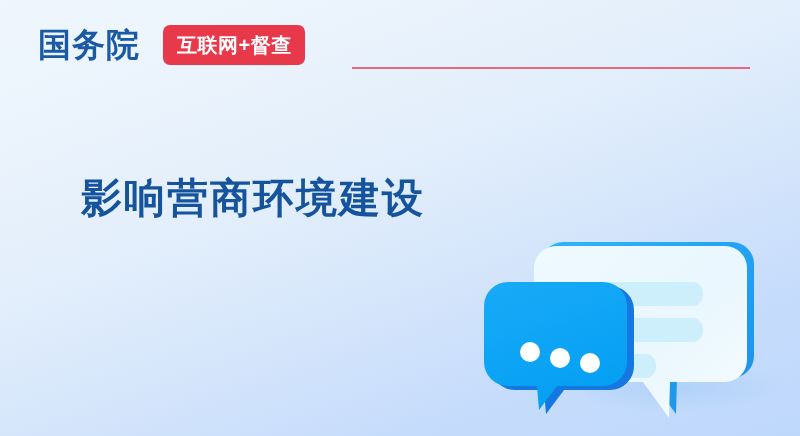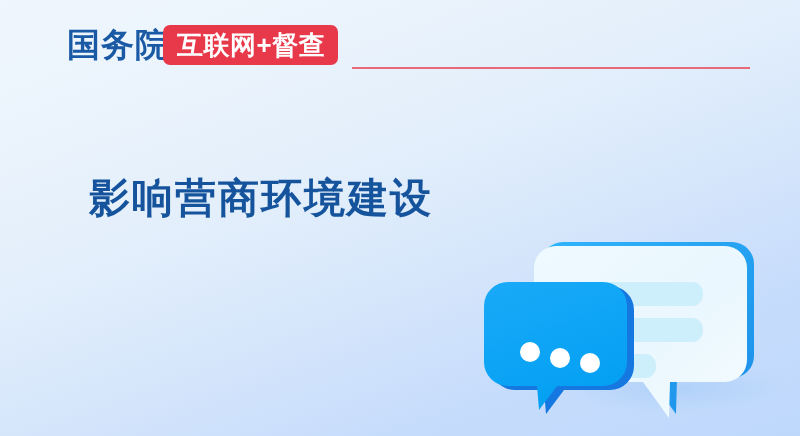--- a/index.html
+++ b/index.html
@@ -39,53 +39,52 @@
   #org-name {
     position: absolute;
     left: 38px;
     top: 26px;
     font-size: 33px;
     line-height: 38px;
     font-weight: bold;
     color: #1a5aa5;
     letter-spacing: 1px;
     white-space: nowrap;
-    margin-left: 29px;
   }
 
   #program-badge {
     position: absolute;
     left: 163px;
     top: 25px;
     height: 40px;
     padding: 0 13px 0 14px;
     border-radius: 7px;
     background: #e8394b;
     color: #ffffff;
-    font-size: 26px;
+    font-size: 20px;
     line-height: 40px;
     font-weight: bold;
     letter-spacing: 0.5px;
     white-space: nowrap;
     box-sizing: border-box;
   }
 
   #header-rule {
     position: absolute;
     left: 352px;
     top: 67px;
     width: 398px;
     height: 2px;
     background: #e8697a;
   }
 
   
   #headline {
     position: absolute;
-    left: 16px;
+    left: 8px;
     top: 166px;
     width: 490px;
     text-align: center;
   }
   .headline-line {
     font-size: 41px;
     line-height: 65px;
     font-weight: bold;
     color: #15549c;
     letter-spacing: 2px;

